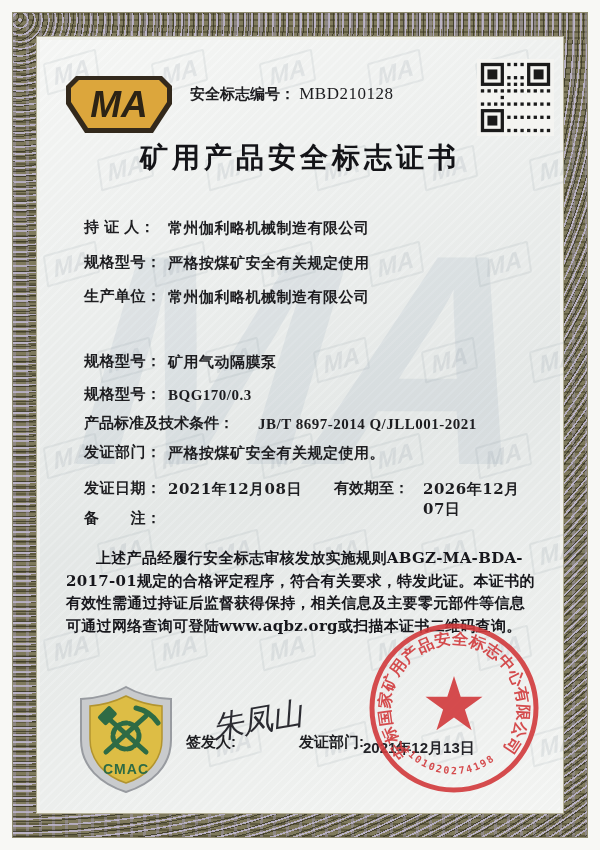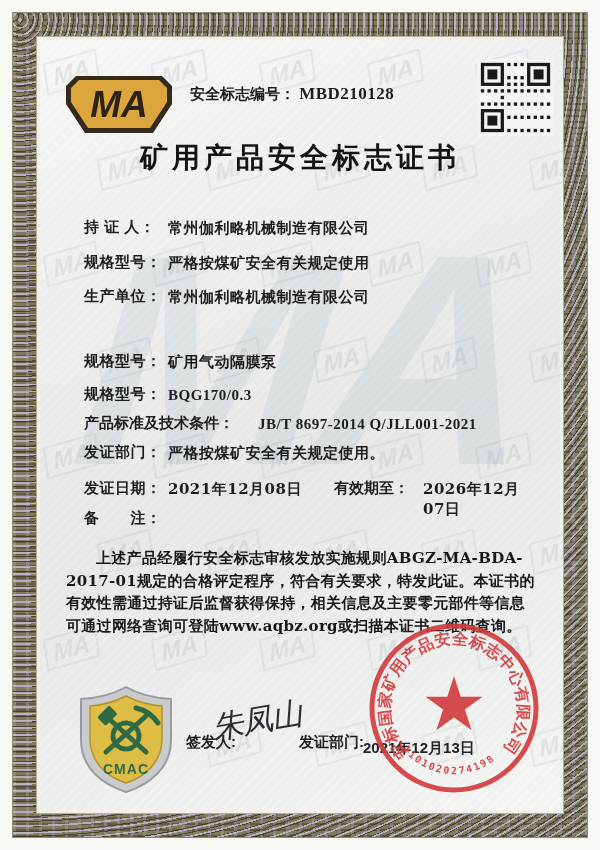--- a/index.html
+++ b/index.html
@@ -25,21 +25,21 @@
   .wm{position:absolute;font-weight:bold;font-style:italic;font-size:24px;
       color:rgba(128,143,158,.16);border:2px solid rgba(128,143,158,.13);
       padding:0 7px;transform:rotate(-16deg) skewX(-8deg);border-radius:2px;}
   .wm-big{position:absolute;left:82px;top:210px;font-size:300px;line-height:1;
       font-weight:bold;font-style:italic;transform:skewX(-6deg);
       color:rgba(138,158,182,.15);letter-spacing:-14px;}
   .content{position:absolute;inset:0;z-index:2;}
   
   .logo{position:absolute;left:66px;top:76px;}
   .certline{position:absolute;left:190px;top:84px;font-size:15px;font-weight:700;}
-  .certno{font-family:"Liberation Serif",serif;font-weight:700;font-size:17px;letter-spacing:.5px;}
+  .certno{font-family:"Liberation Serif",serif;font-weight:400;font-size:17px;letter-spacing:.5px;}
   .qr{position:absolute;left:477px;top:59px;}
   .title{position:absolute;left:0;right:0;top:139px;text-align:center;
       font-family:"Liberation Serif","DejaVu Serif",serif;font-weight:700;
       font-size:28px;letter-spacing:4px;color:#141418;}
   
   .row{position:absolute;left:84px;right:62px;display:flex;align-items:flex-start;font-size:15px;}
   .lbl{flex:none;width:84px;font-weight:700;letter-spacing:.5px;}
   .lbl-wide{flex:none;width:auto;margin-right:24px;font-weight:700;}
   .val{font-family:"DejaVu Serif","Liberation Serif",serif;font-weight:700;line-height:1.35;letter-spacing:.5px;}
   .val-mono{font-family:Liberation Serif, serif;font-weight:700;letter-spacing:.5px;}

